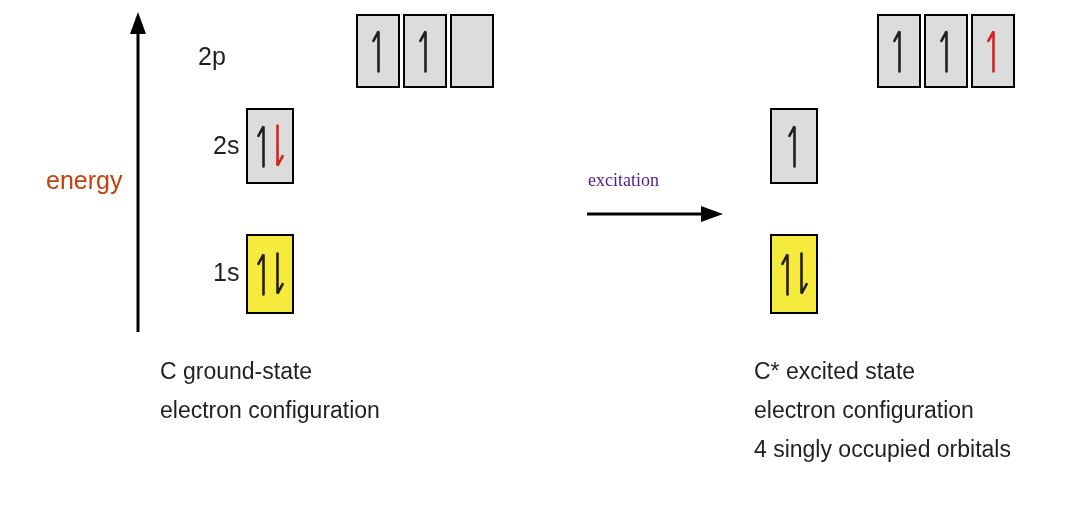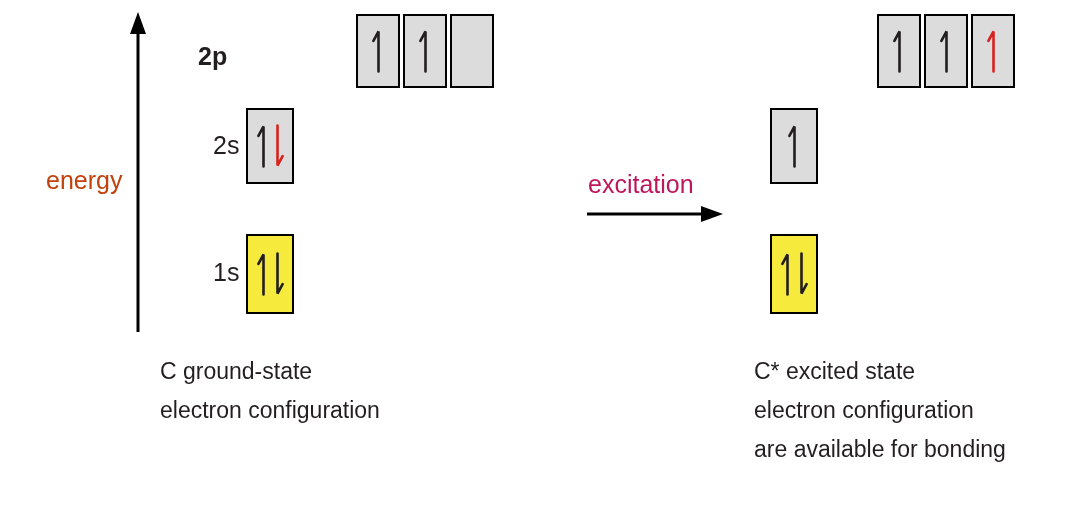--- a/index.html
+++ b/index.html
@@ -18,22 +18,23 @@
   .abs { position:absolute; }
   .lvl-label {
     font-size:25px;
     color:#231f20;
   }
   .axis-label {
     font-size:25px;
     color:#c2410c;
   }
   .excitation-label {
-    font-size:25px;
-    color:#be185d;
+    font-size:18px;
+    color:#4c1d95;
+    font-family:Liberation Serif, serif;
   }
   .box-row { display:flex; gap:3px; }
   .obox {
     width:44px;
     height:74px;
     border:2.5px solid #000000;
     display:flex;
     align-items:center;
     justify-content:center;
     gap:1px;
@@ -51,21 +52,21 @@
 <body>
 
 <div class="stage">
 
   <svg class="abs" style="left:122px; top:10px;" width="32" height="324">
     <line x1="16" y1="322" x2="16" y2="20" stroke="#000000" stroke-width="3"></line>
     <polygon points="16,2 8,24 24,24" fill="#000000"></polygon>
   </svg>
   <div class="abs axis-label" style="left:46px; top:166px;">energy</div>
 
-  <div class="abs lvl-label" style="left:198px; top:42px;font-weight:bold;">2p</div>
+  <div class="abs lvl-label" style="left:198px; top:42px;">2p</div>
   <div class="abs lvl-label" style="left:213px; top:131px;">2s</div>
   <div class="abs lvl-label" style="left:213px; top:258px;text-align:right;">1s</div>
 
   <div class="abs box-row" style="left:356px; top:14px;">
     <div class="obox" style="background: rgb(220, 220, 220);">
         <svg viewBox="0 0 14 46" class="e-arrow">
           <path d="M7 45 L7 2 L1.5 12" fill="none" stroke="#231f20" stroke-width="2.8" stroke-linecap="round"></path>
         </svg>
       </div>
     <div class="obox" style="background: rgb(220, 220, 220);">
@@ -134,16 +135,16 @@
         <path d="M7 45 L7 2 L1.5 12" fill="none" stroke="#231f20" stroke-width="2.8" stroke-linecap="round"></path>
       </svg>
       <svg viewBox="0 0 14 46" class="e-arrow">
         <path d="M7 1 L7 44 L12.5 34" fill="none" stroke="#231f20" stroke-width="2.8" stroke-linecap="round"></path>
       </svg>
     </div>
 
   <div class="abs caption" style="left:710px; top:352px;margin-left:44px;">
     <div>C* excited state</div>
     <div>electron configuration</div>
-    <div>are available for bonding</div>
+    <div>4 singly occupied orbitals</div>
   </div>
 
 </div>
 
 </body></html>

